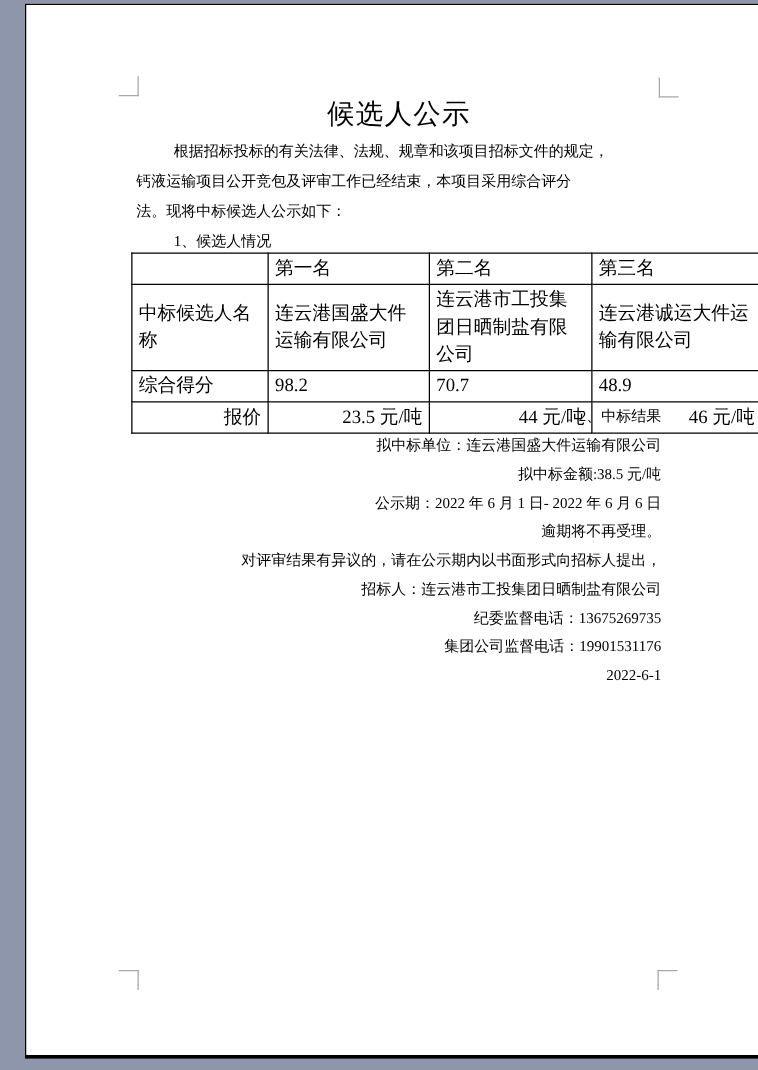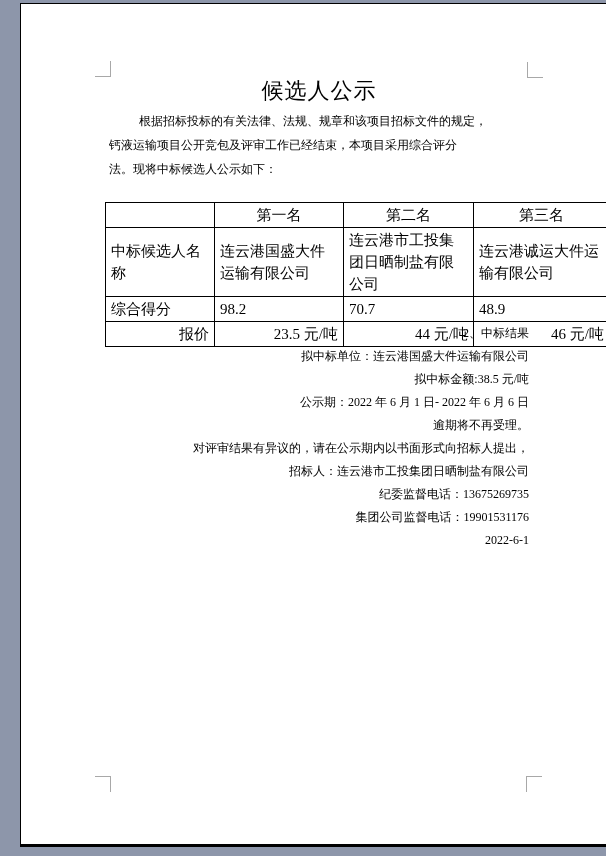--- a/index.html
+++ b/index.html
@@ -63,21 +63,21 @@
     border: 1px solid #000;
     padding: 1px 5px;
     vertical-align: middle;
     line-height: 22px;
     overflow: hidden;
   }
   tr.r-head  { height: 22px; }
   tr.r-names { height: 48px; }
   tr.r-score { height: 22px; }
   tr.r-price { height: 23px; text-align: right; }
-  td.c-center { text-align: center; }
+  td.c-center { text-align: left; }
 
   .content.bottom {
     top: 318px;
   }
   .content.bottom .bodyline { line-height: 23px; text-align: right; }
   .centerline { text-align: center; text-indent: 0; }
 </style>
 </head>
 <body>
 
@@ -86,20 +86,21 @@
   <div class="crop tl"></div>
   <div class="crop tr"></div>
   <div class="crop bl"></div>
   <div class="crop br"></div>
 
   <div class="content">
     <div class="doc-title">候选人公示</div>
     <div class="bodyline first indent">根据招标投标的有关法律、法规、规章和该项目招标文件的规定，</div>
     <div class="bodyline">钙液运输项目公开竞包及评审工作已经结束，本项目采用综合评分</div>
     <div class="bodyline">法。现将中标候选人公示如下：</div>
+    <div class="bodyline indent">1、候选人情况</div>
   </div>
 
   <table class="candidates">
     <colgroup>
       <col style="width:109px">
         <col style="width:129px">
         <col style="width:130px">
         <col style="width:136px">
     </colgroup>
     <tbody>

